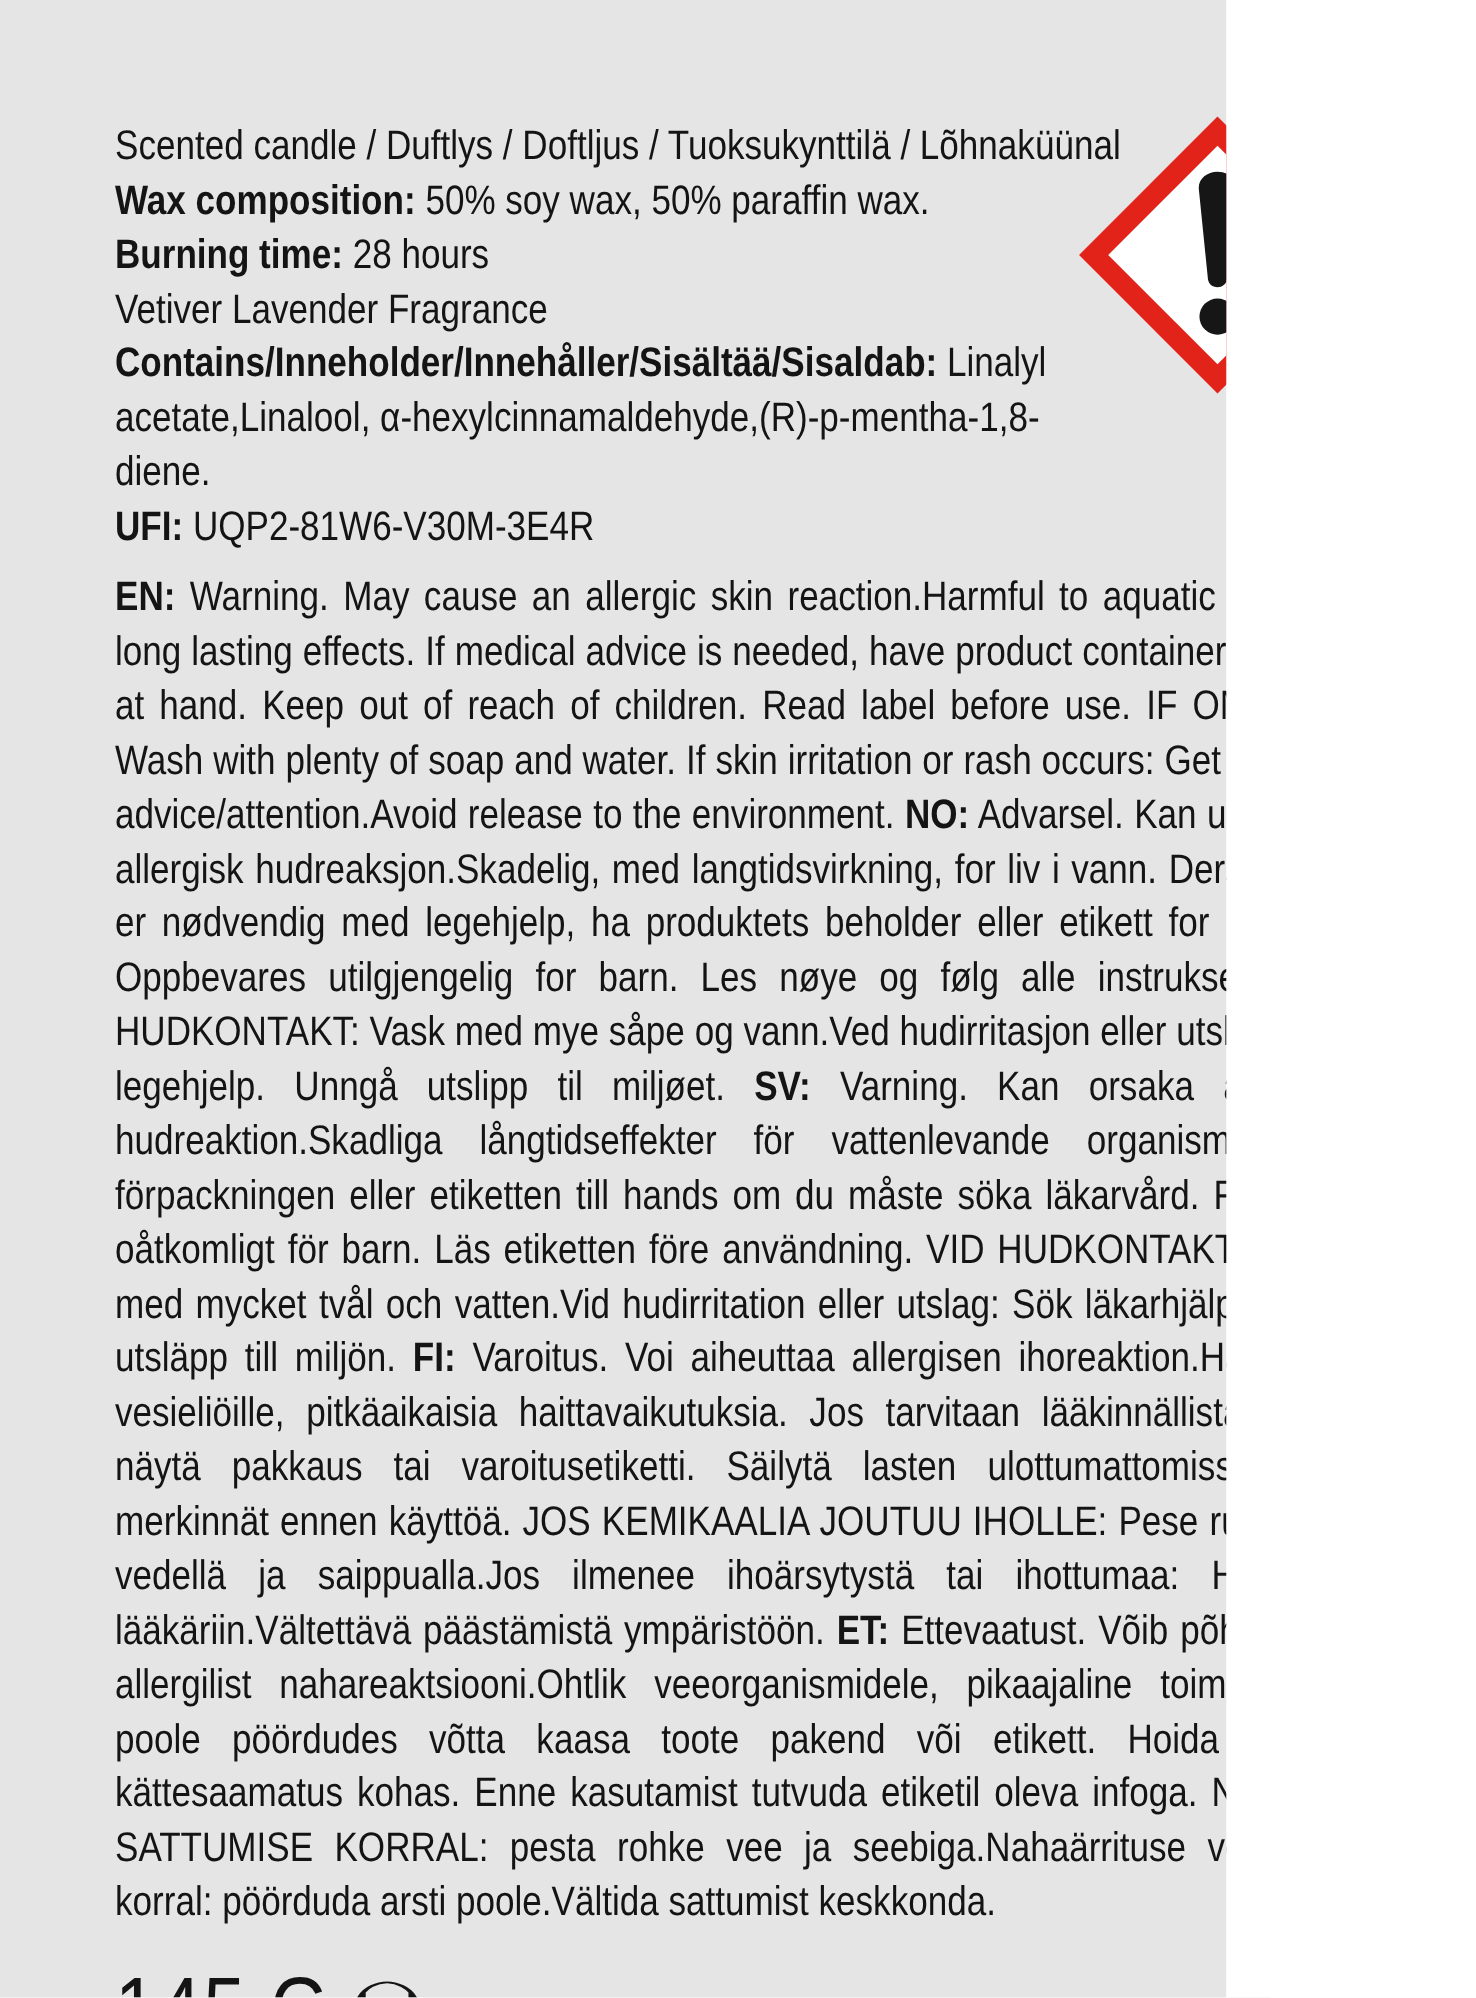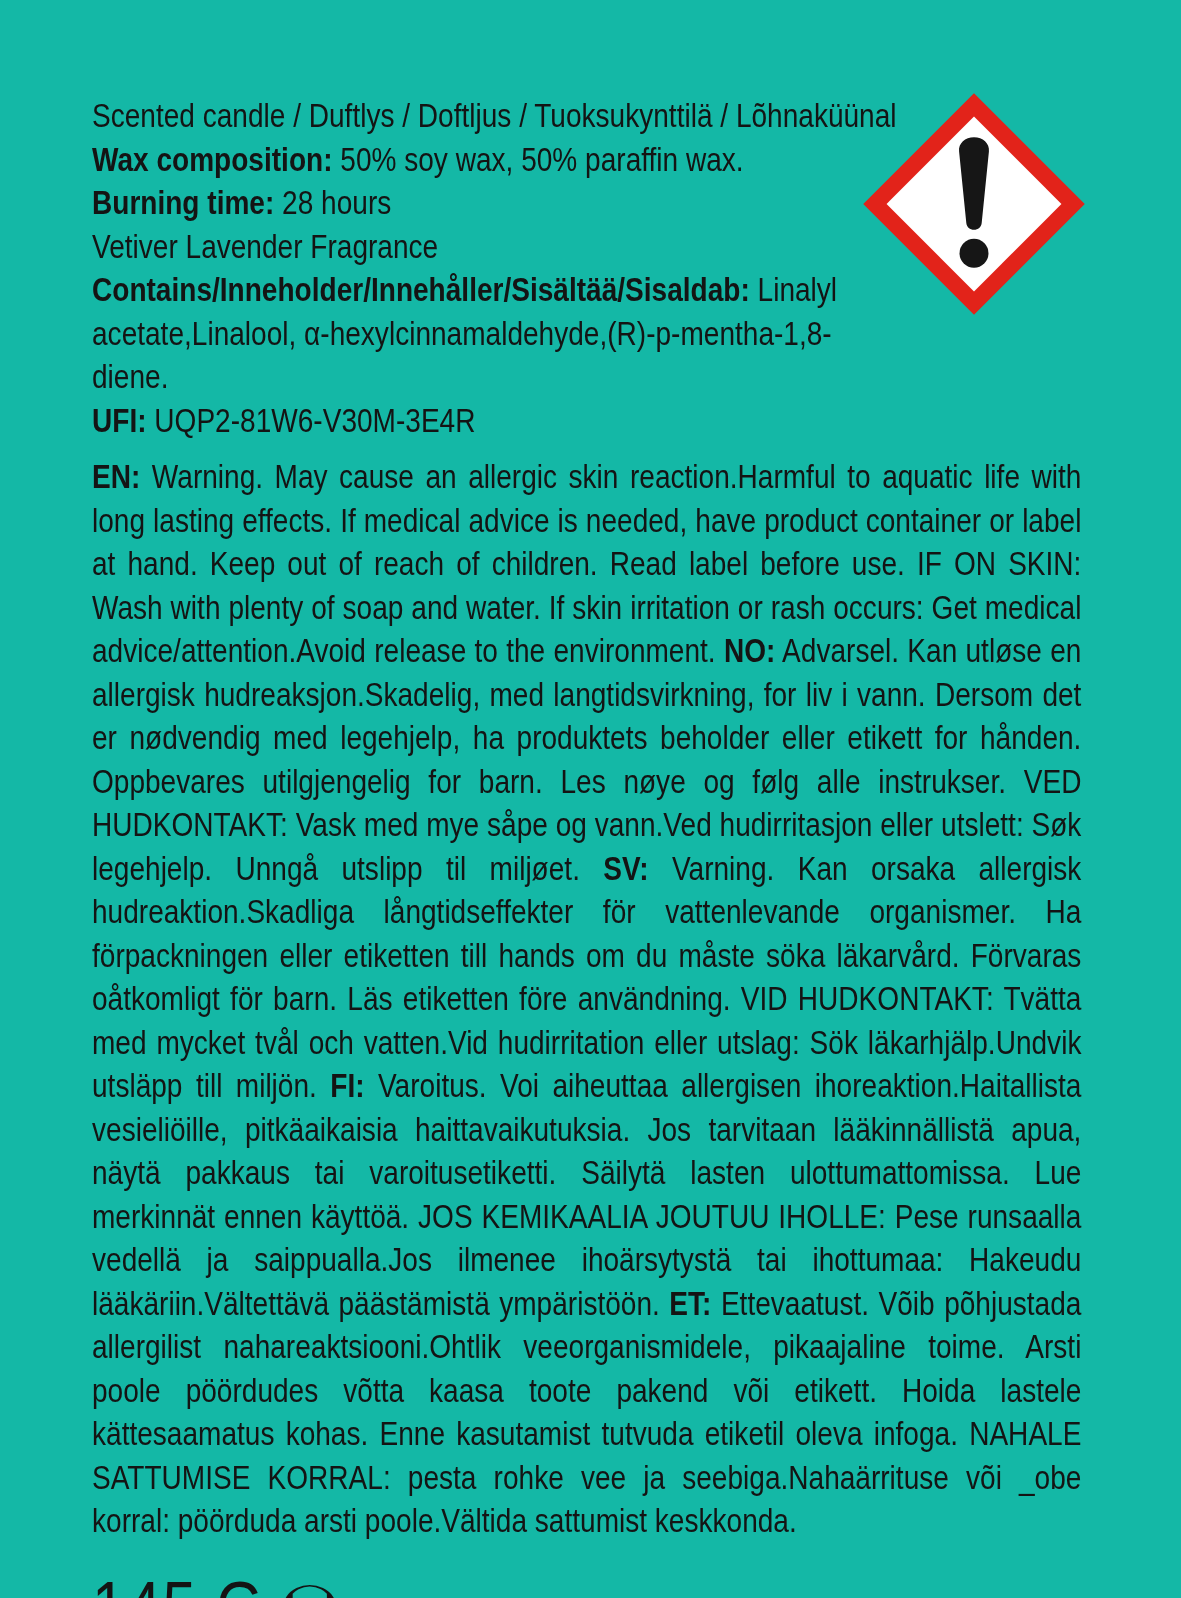--- a/index.html
+++ b/index.html
@@ -2,23 +2,23 @@
 <html><head>
 <meta charset="utf-8">
 <style>
   html, body {
     margin: 0;
     padding: 0;
     background: #ffffff;
   }
   .sheet {
     position: relative;
-    width: 1181px;
+    width: 981px;
     height: 1598px;
-    background: #14b8a6;
+    background: #e5e5e5;
     overflow: hidden;
     font-family: "Liberation Sans", "DejaVu Sans", sans-serif;
     color: #141414;
   }
   
   .content {
     position: absolute;
     left: 92px;
     top: 94px;
     width: 1164px;

